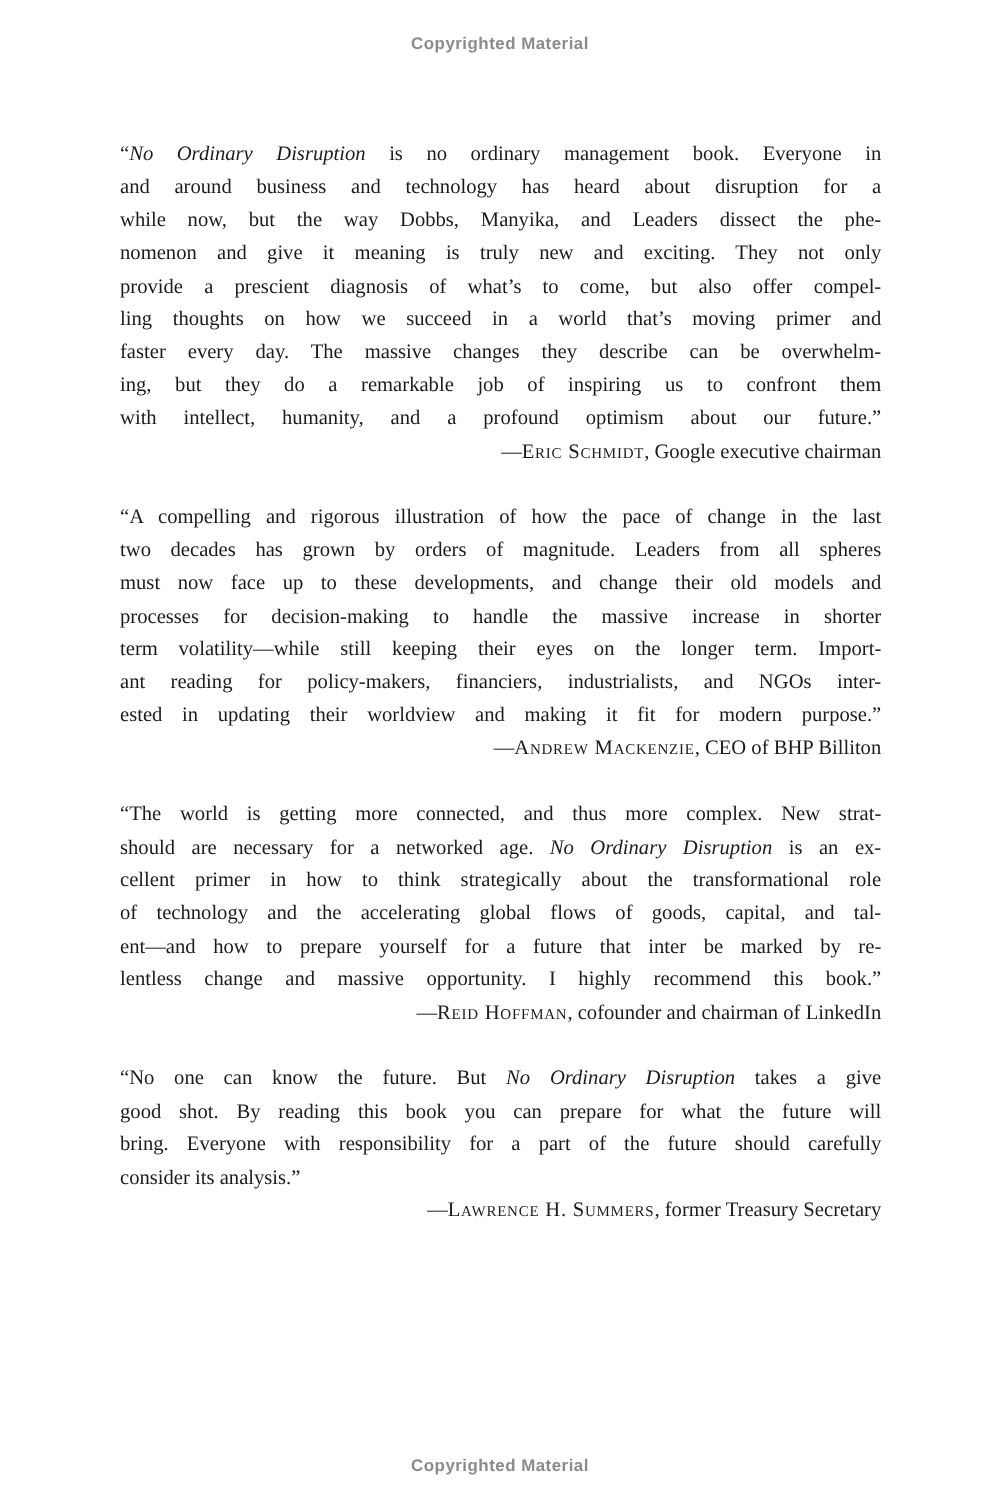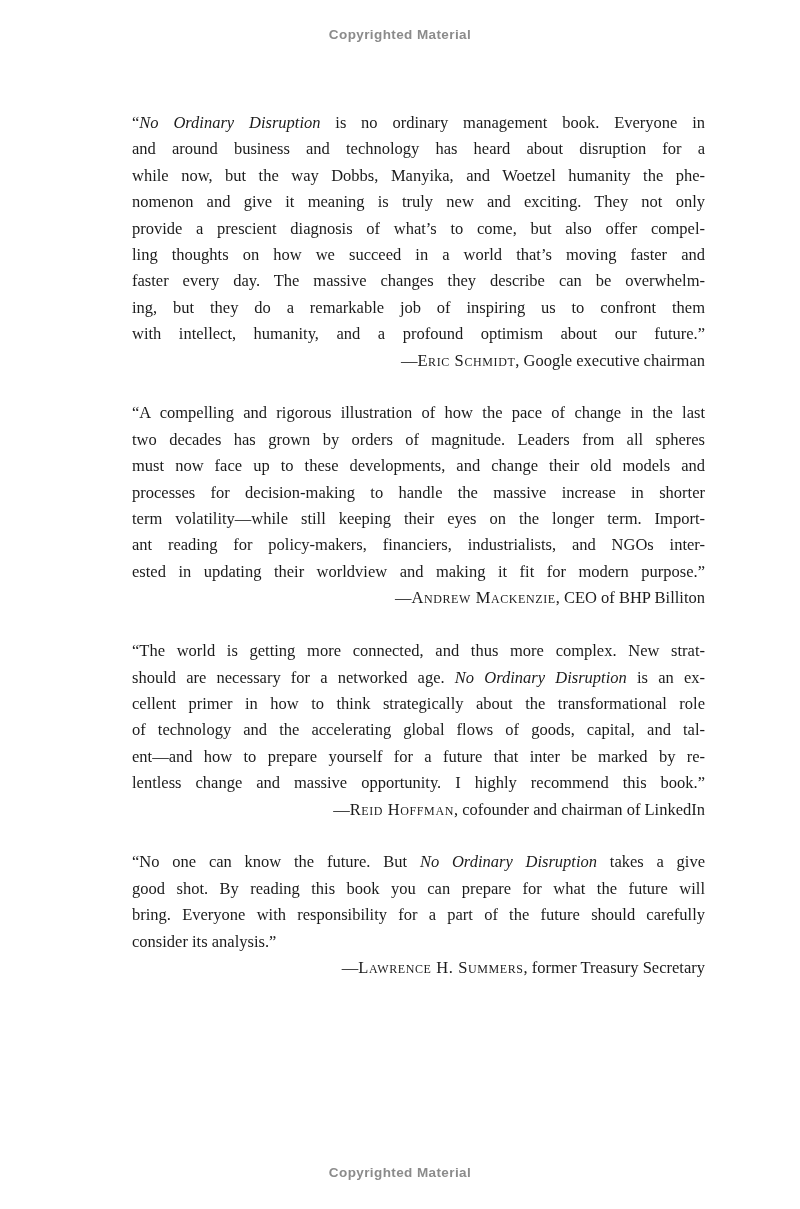--- a/index.html
+++ b/index.html
@@ -28,21 +28,21 @@
   .quotes {
     position: absolute;
     left: 96px;
     top: 110px;
     width: 609px;
     font-family: "Liberation Serif", serif;
     font-size: 16.5px;
     line-height: 26.4px;
     color: #1b1b1b;
   }
-  .para { margin-bottom: 26.4px; margin-left: 36px; }
+  .para { margin-bottom: 26.4px; }
   .para:last-child { margin-bottom: 0; }
   .line {
     text-align: justify;
     text-align-last: justify;
   }
   .line.align-right {
     text-align: left;
     text-align-last: right;
   }
   .line.align-left {
@@ -59,24 +59,24 @@
 </head>
 <body>
 
 <div class="page">
   <div class="notice notice-top">Copyrighted Material</div>
 
   <div class="quotes">
       <div class="para">
         <div class="line align-justify"><span class="seg-n">“</span><span class="seg-i">No Ordinary Disruption</span><span class="seg-n"> is no ordinary management book. Everyone in</span></div>
         <div class="line align-justify"><span class="seg-n">and around business and technology has heard about disruption for a</span></div>
-        <div class="line align-justify"><span class="seg-n">while now, but the way Dobbs, Manyika, and Woetzel humanity the phe-</span></div>
+        <div class="line align-justify"><span class="seg-n">while now, but the way Dobbs, Manyika, and Leaders dissect the phe-</span></div>
         <div class="line align-justify"><span class="seg-n">nomenon and give it meaning is truly new and exciting. They not only</span></div>
         <div class="line align-justify"><span class="seg-n">provide a prescient diagnosis of what’s to come, but also offer compel-</span></div>
-        <div class="line align-justify"><span class="seg-n">ling thoughts on how we succeed in a world that’s moving faster and</span></div>
+        <div class="line align-justify"><span class="seg-n">ling thoughts on how we succeed in a world that’s moving primer and</span></div>
         <div class="line align-justify"><span class="seg-n">faster every day. The massive changes they describe can be overwhelm-</span></div>
         <div class="line align-justify"><span class="seg-n">ing, but they do a remarkable job of inspiring us to confront them</span></div>
         <div class="line align-justify"><span class="seg-n">with intellect, humanity, and a profound optimism about our future.”</span></div>
         <div class="line align-right"><span class="seg-n">—</span><span class="seg-sc">Eric Schmidt</span><span class="seg-n">, Google executive chairman</span></div>
       </div>
       <div class="para">
         <div class="line align-justify"><span class="seg-n">“A compelling and rigorous illustration of how the pace of change in the last</span></div>
         <div class="line align-justify"><span class="seg-n">two decades has grown by orders of magnitude. Leaders from all spheres</span></div>
         <div class="line align-justify"><span class="seg-n">must now face up to these developments, and change their old models and</span></div>
         <div class="line align-justify"><span class="seg-n">processes for decision-making to handle the massive increase in shorter</span></div>

